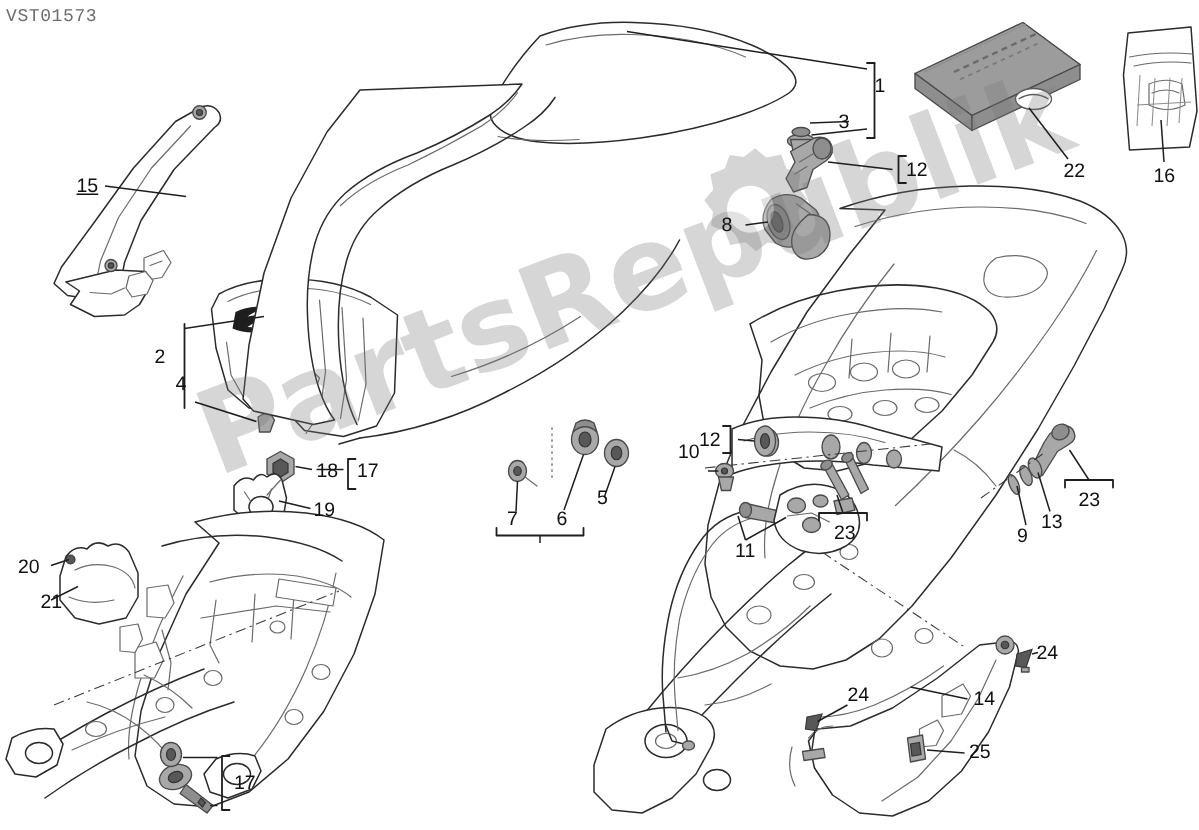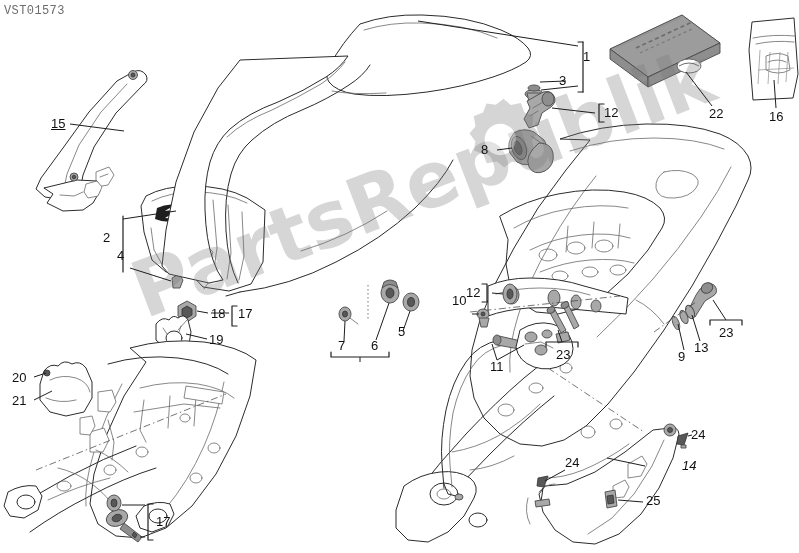--- a/index.html
+++ b/index.html
@@ -460,29 +460,29 @@
   <div class="cal" style="left:398px;top:325px;">5</div>
   <div class="cal" style="left:371px;top:339px;">6</div>
   <div class="cal" style="left:338px;top:339px;">7</div>
   <div class="cal" style="left:481px;top:143px;">8</div>
   <div class="cal" style="left:678px;top:350px;">9</div>
   <div class="cal" style="left:452px;top:294px;">10</div>
   <div class="cal" style="left:490px;top:360px;">11</div>
   <div class="cal" style="left:604px;top:106px;">12</div>
   <div class="cal" style="left:466px;top:286px;">12</div>
   <div class="cal" style="left:694px;top:341px;">13</div>
-  <div class="cal" style="left:682px;top:459px;font-style:italic;">14</div>
+  <div class="cal" style="left:649px;top:459px;">14</div>
   <div class="cal" style="left:51px;top:117px;text-decoration:underline;">15</div>
   <div class="cal" style="left:769px;top:110px;">16</div>
   <div class="cal" style="left:238px;top:307px;">17</div>
   <div class="cal" style="left:156px;top:515px;">17</div>
   <div class="cal" style="left:211px;top:307px;">18</div>
   <div class="cal" style="left:209px;top:333px;">19</div>
   <div class="cal" style="left:12px;top:371px;">20</div>
-  <div class="cal" style="left:12px;top:394px;text-align:right;">21</div>
+  <div class="cal" style="left:27px;top:394px;text-align:right;">21</div>
   <div class="cal" style="left:709px;top:107px;">22</div>
   <div class="cal" style="left:556px;top:348px;">23</div>
   <div class="cal" style="left:719px;top:326px;">23</div>
   <div class="cal" style="left:691px;top:428px;">24</div>
   <div class="cal" style="left:565px;top:456px;">24</div>
   <div class="cal" style="left:646px;top:494px;">25</div>
 
 </div>
 
 </body></html>

